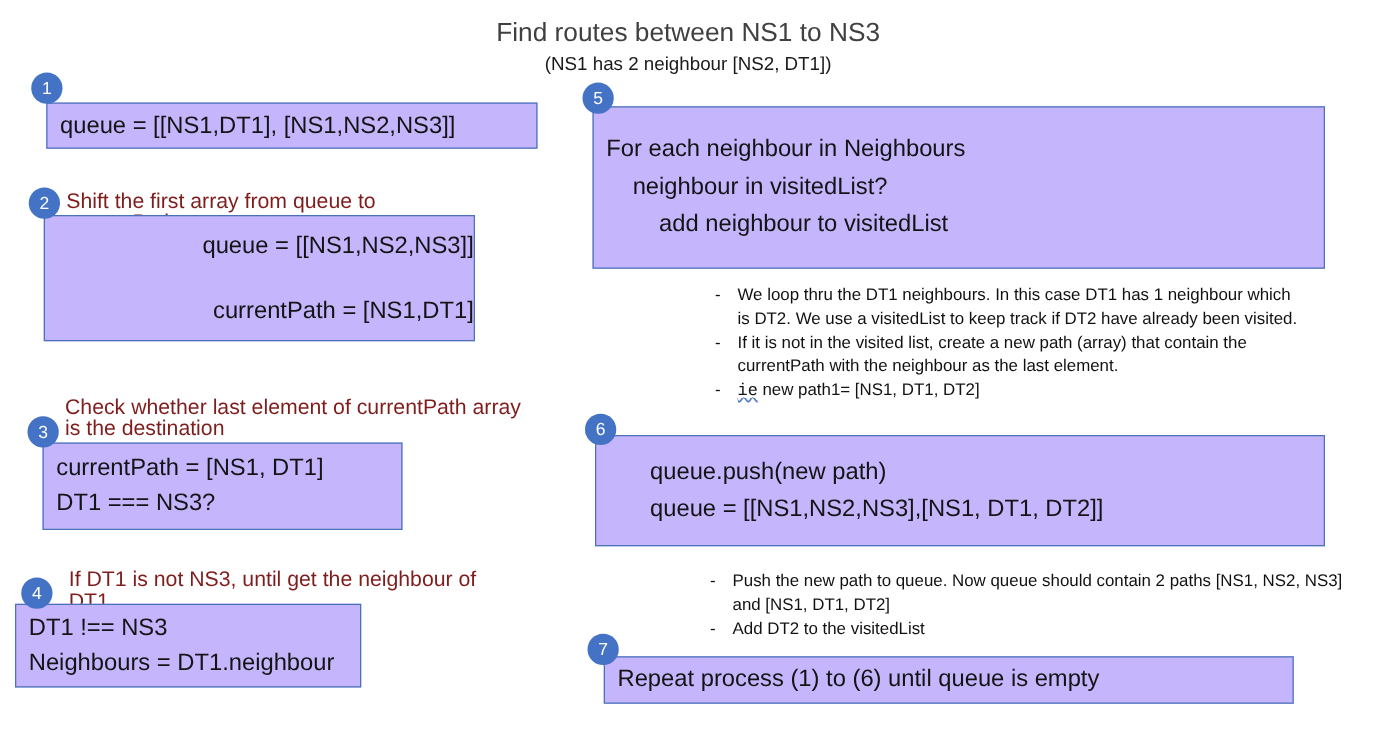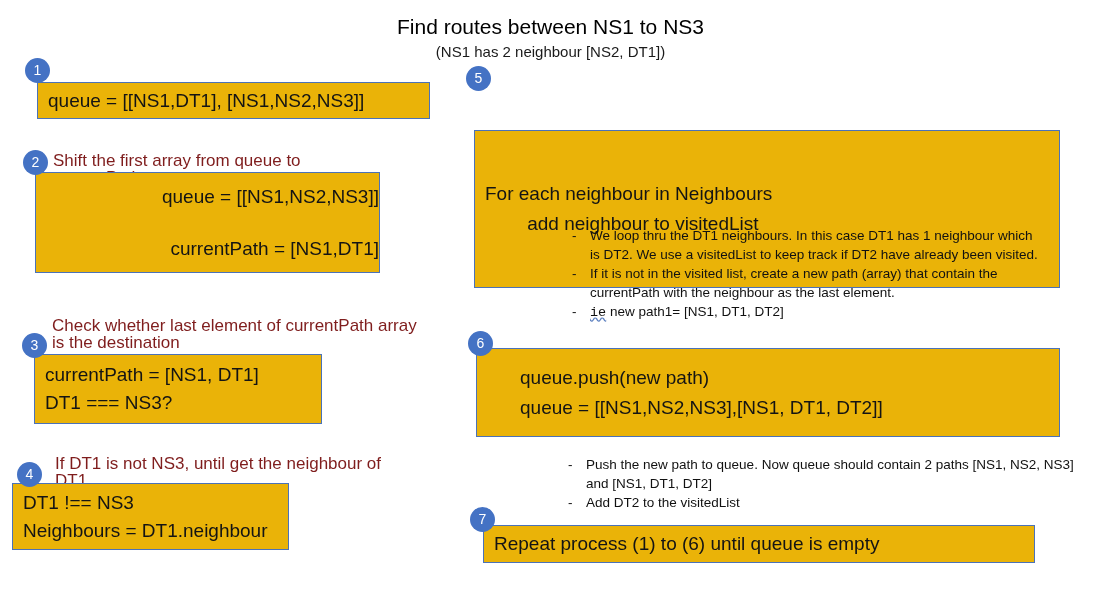--- a/index.html
+++ b/index.html
@@ -18,37 +18,37 @@
   }
 
   .abs { position: absolute; }
 
   
   #title-main {
     left: 0; right: 0; top: 14px;
     text-align: center;
     font-size: 21px;
     line-height: 26px;
-    color: #000000;
+    color: #404040;
     white-space: nowrap;
   }
   #title-sub {
     left: 0; right: 0; top: 42px;
     text-align: center;
     font-size: 15px;
     line-height: 20px;
     color: #1a1a1a;
     white-space: nowrap;
   }
 
   
   .step-box {
     box-sizing: border-box;
     border: 1px solid #4b72b8;
-    background: #eab308;
+    background: #c4b5fd;
     display: flex;
     flex-direction: column;
     justify-content: center;
   }
   .step-box .line {
     font-size: 19px;
     line-height: 28px;
     color: #141414;
     padding-left: 10px;
     white-space: pre;
@@ -123,22 +123,23 @@
 </div>
 
 <div class="abs badge" style="left:17px; top:462px;">4</div>
 <div class="abs caption" style="left:55px; top:455px; width:360px;">If DT1 is not NS3, until get the neighbour of DT1.</div>
 <div class="abs step-box" style="left:12px; top:483px; width:277px; height:67px;">
   <div class="line">DT1 !== NS3</div>
   <div class="line">Neighbours = DT1.neighbour</div>
 </div>
 
 <div class="abs badge" style="left:466px; top:66px;">5</div>
-<div class="abs step-box tall" style="left:474px; top:85px; width:586px; height:158px;margin-top:45px;">
+<div class="abs step-box tall" style="left:474px; top:85px; width:586px; height:130px;">
   <div class="line">For each neighbour in Neighbours</div>
+  <div class="line">    neighbour in visitedList?</div>
   <div class="line">        add neighbour to visitedList</div>
 </div>
 
 <div class="abs notes" style="left:572px; top:226px; width:470px;">
   <div class="note-row">
     <span class="note-dash">-</span>
     <span class="note-text">We loop thru the DT1 neighbours. In this case DT1 has 1 neighbour which is DT2. We use a visitedList to keep track if DT2 have already been visited.</span>
   </div>
   <div class="note-row">
     <span class="note-dash">-</span>

